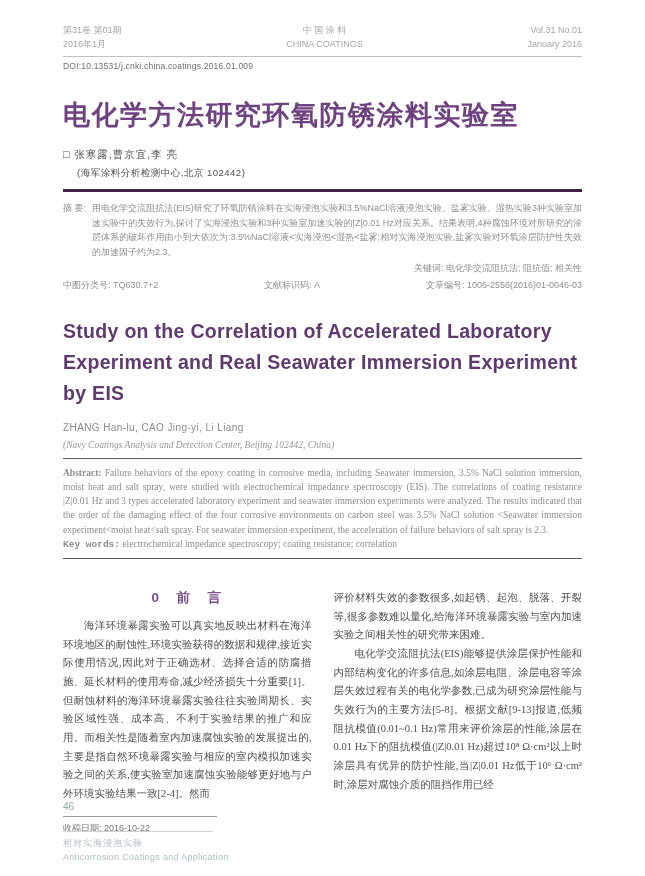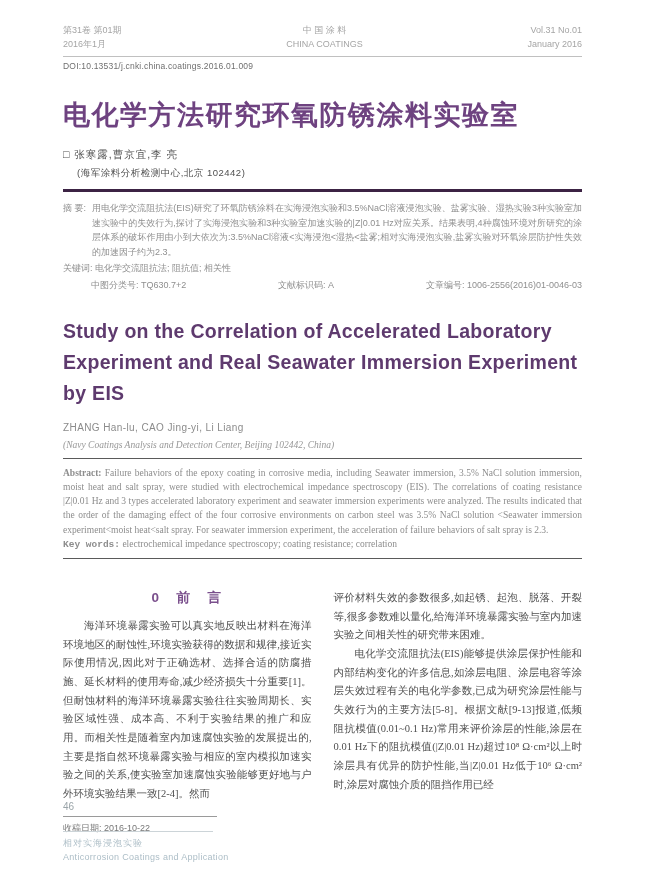--- a/index.html
+++ b/index.html
@@ -64,28 +64,27 @@
   
   .abstract-cn {
     margin-top: 9px;
     font-size: 9px;
     color: #8f8f8f;
     line-height: 1.65;
   }
   .abstract-cn .row { display: flex; }
   .abstract-cn .label { white-space: nowrap; margin-right: 6px; }
   .abstract-cn .text { text-align: justify; flex: 1; }
-  .kw-cn { margin-top: 2px; font-size: 9px; color: #8f8f8f; }
+  .kw-cn { margin-top: 2px; font-size: 9px; color: #8f8f8f; text-align: right; }
   .clc-row {
     margin-top: 4px;
     display: flex;
     justify-content: space-between;
     font-size: 9px;
     color: #8f8f8f;
-    margin-left: 28px;
   }
   
   .title-en {
     margin-top: 24px;
     font-size: 19.5px;
     font-weight: bold;
     color: #5e3a6e;
     line-height: 1.6;
     letter-spacing: 0.3px;
   }

